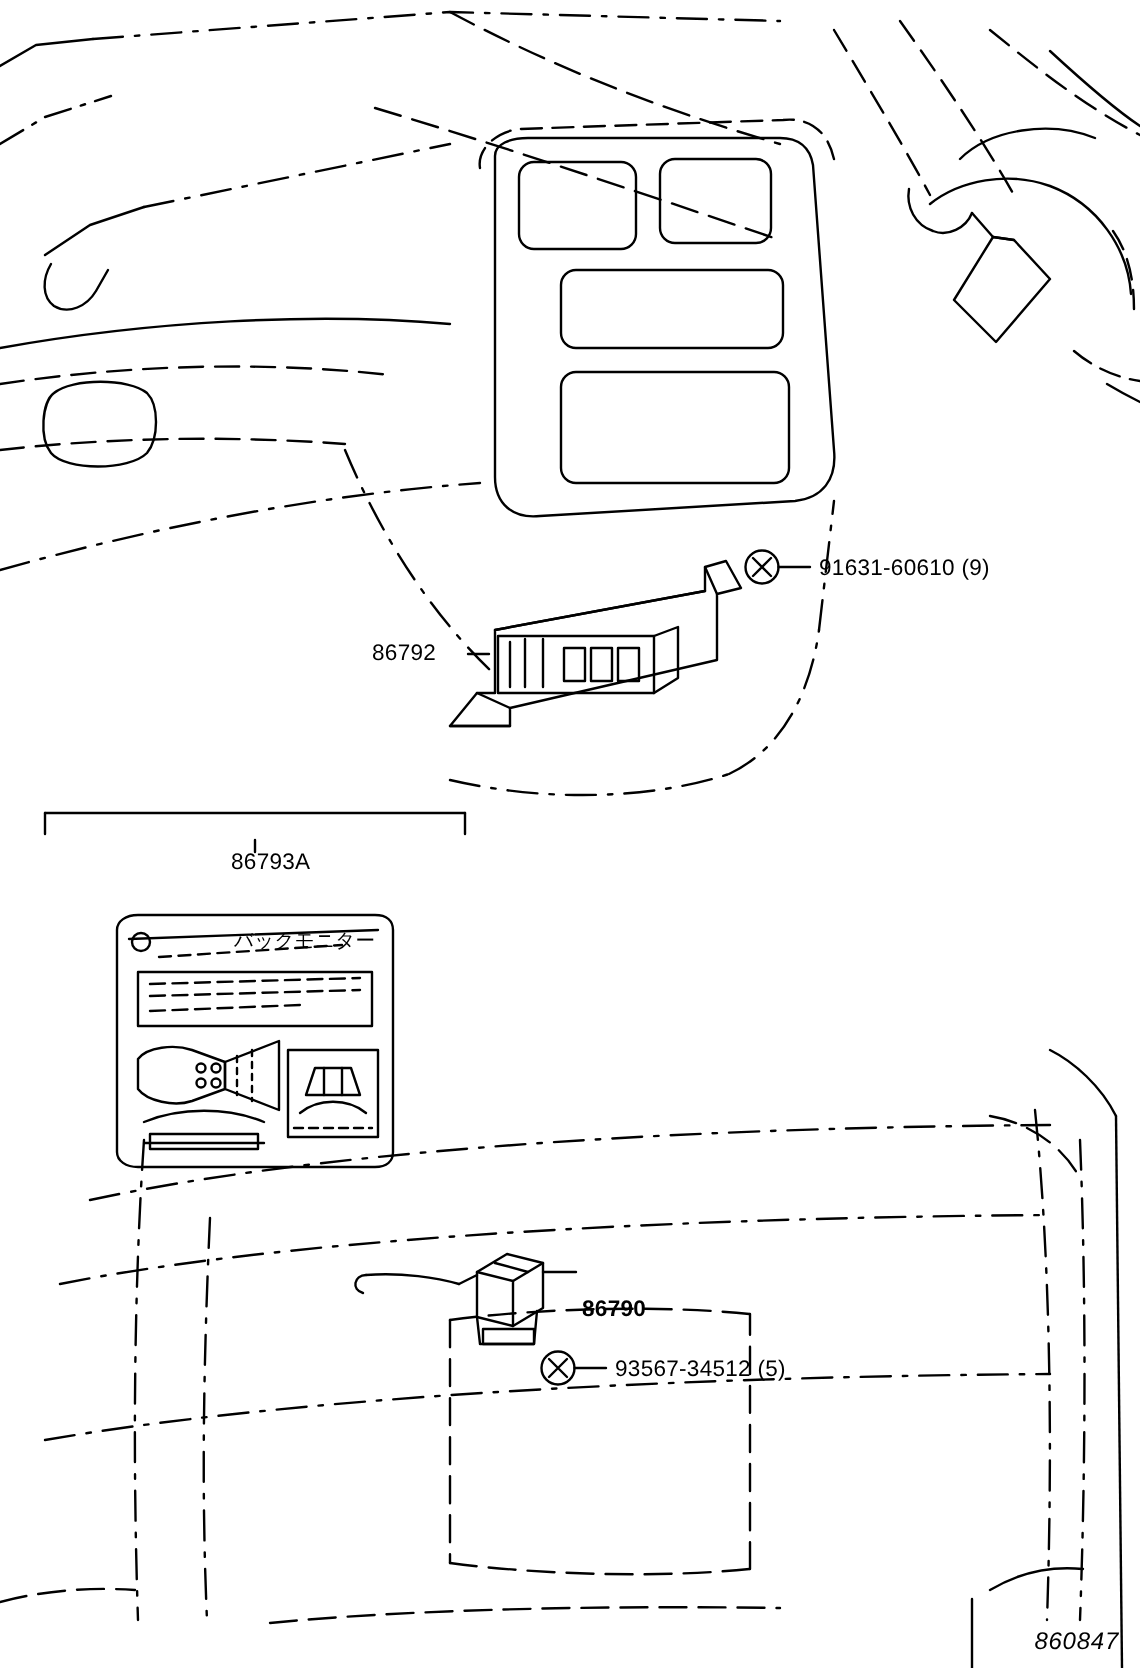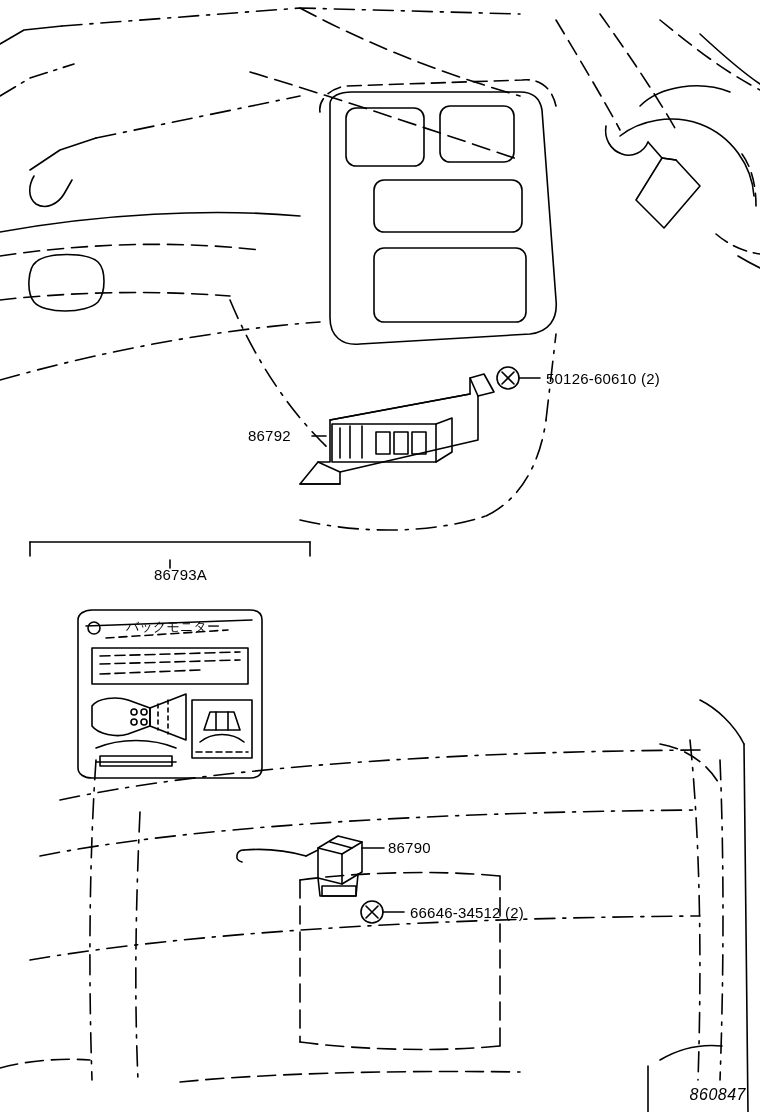--- a/index.html
+++ b/index.html
@@ -27,20 +27,21 @@
   .lbl {
     position: absolute;
     font-family: "Liberation Sans", sans-serif;
     font-size: 15px;
     color: #000000;
     white-space: nowrap;
     letter-spacing: 0.2px;
   }
   .lbl-sm {
     font-size: 14px;
+    margin-left: 30px;
   }
   .diagram-id {
     position: absolute;
     right: 14px;
     bottom: 8px;
     font-size: 16px;
     letter-spacing: 0.5px;
     color: #000;
     font-family: "Liberation Sans", sans-serif;
     font-style: italic;
@@ -191,23 +192,23 @@
 
       <path d="M362 848 L384 848"></path>
 
       <circle cx="372" cy="912" r="11"></circle>
       <path d="M366 906 L378 918 M378 906 L366 918"></path>
       <path d="M383 912 L404 912"></path>
 
     </g>
   </svg>
 
-  <div class="lbl" style="left:546px; top:370px;">50126-60610 (2)</div>
+  <div class="lbl" style="left:546px; top:370px;">91631-60610 (9)</div>
   <div class="lbl" style="left:248px; top:427px;">86792</div>
   <div class="lbl" style="left:141px; top:566px;margin-left:13px;">86793A</div>
-  <div class="lbl" style="left:388px; top:839px;">86790</div>
-  <div class="lbl" style="left:410px; top:904px;">66646-34512 (2)</div>
+  <div class="lbl" style="left:388px; top:864px;font-weight:bold;">86790</div>
+  <div class="lbl" style="left:410px; top:904px;">93567-34512 (5)</div>
 
   <div class="lbl jp lbl-sm" style="left:126px; top:618px; font-size:13px;">バックモニター</div>
 
   <div class="diagram-id">860847</div>
 
 </div>
 
 </body></html>

